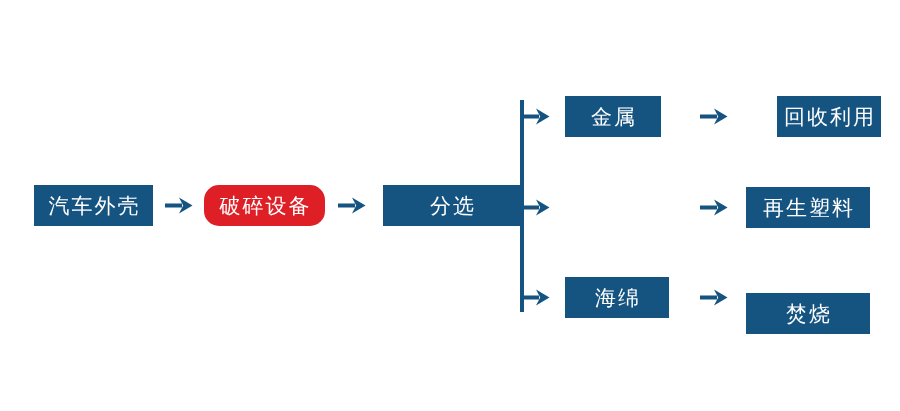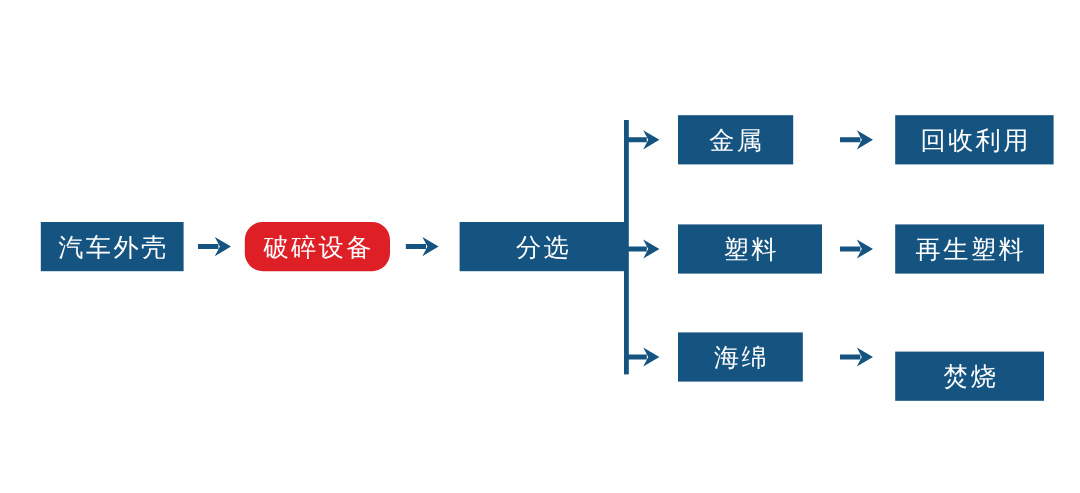--- a/index.html
+++ b/index.html
@@ -64,26 +64,25 @@
 
   <div class="vline"></div>
 
   <svg class="arrow" style="left:522px; top:108px;" viewBox="0 0 28 17" aria-hidden="true">
     <path d="M0 6.4 H17 V10.6 H0 Z M14 0.5 L27.5 8.5 L14 16.5 L18.2 8.5 Z"></path>
   </svg>
   <div class="box blue" style="left:565px; top:96px; width:96px;">金属</div>
   <svg class="arrow" style="left:700px; top:108px;" viewBox="0 0 28 17" aria-hidden="true">
     <path d="M0 6.4 H17 V10.6 H0 Z M14 0.5 L27.5 8.5 L14 16.5 L18.2 8.5 Z"></path>
   </svg>
-  <div class="box blue" style="left:746px; top:96px; width:132px;">回收利用</div>
+  <div class="box blue" style="left:777px; top:96px; width:104px;">回收利用</div>
 
   <svg class="arrow" style="left:522px; top:199px;" viewBox="0 0 28 17" aria-hidden="true">
     <path d="M0 6.4 H17 V10.6 H0 Z M14 0.5 L27.5 8.5 L14 16.5 L18.2 8.5 Z"></path>
   </svg>
-  <div class="box blue" style="left:565px; top:187px; width:120px;">塑料</div>
   <svg class="arrow" style="left:700px; top:199px;" viewBox="0 0 28 17" aria-hidden="true">
     <path d="M0 6.4 H17 V10.6 H0 Z M14 0.5 L27.5 8.5 L14 16.5 L18.2 8.5 Z"></path>
   </svg>
   <div class="box blue" style="left:746px; top:187px; width:124px;text-align:center;">再生塑料</div>
 
   <svg class="arrow" style="left:522px; top:289px;" viewBox="0 0 28 17" aria-hidden="true">
     <path d="M0 6.4 H17 V10.6 H0 Z M14 0.5 L27.5 8.5 L14 16.5 L18.2 8.5 Z"></path>
   </svg>
   <div class="box blue" style="left:565px; top:277px; width:104px;">海绵</div>
   <svg class="arrow" style="left:700px; top:289px;" viewBox="0 0 28 17" aria-hidden="true">

